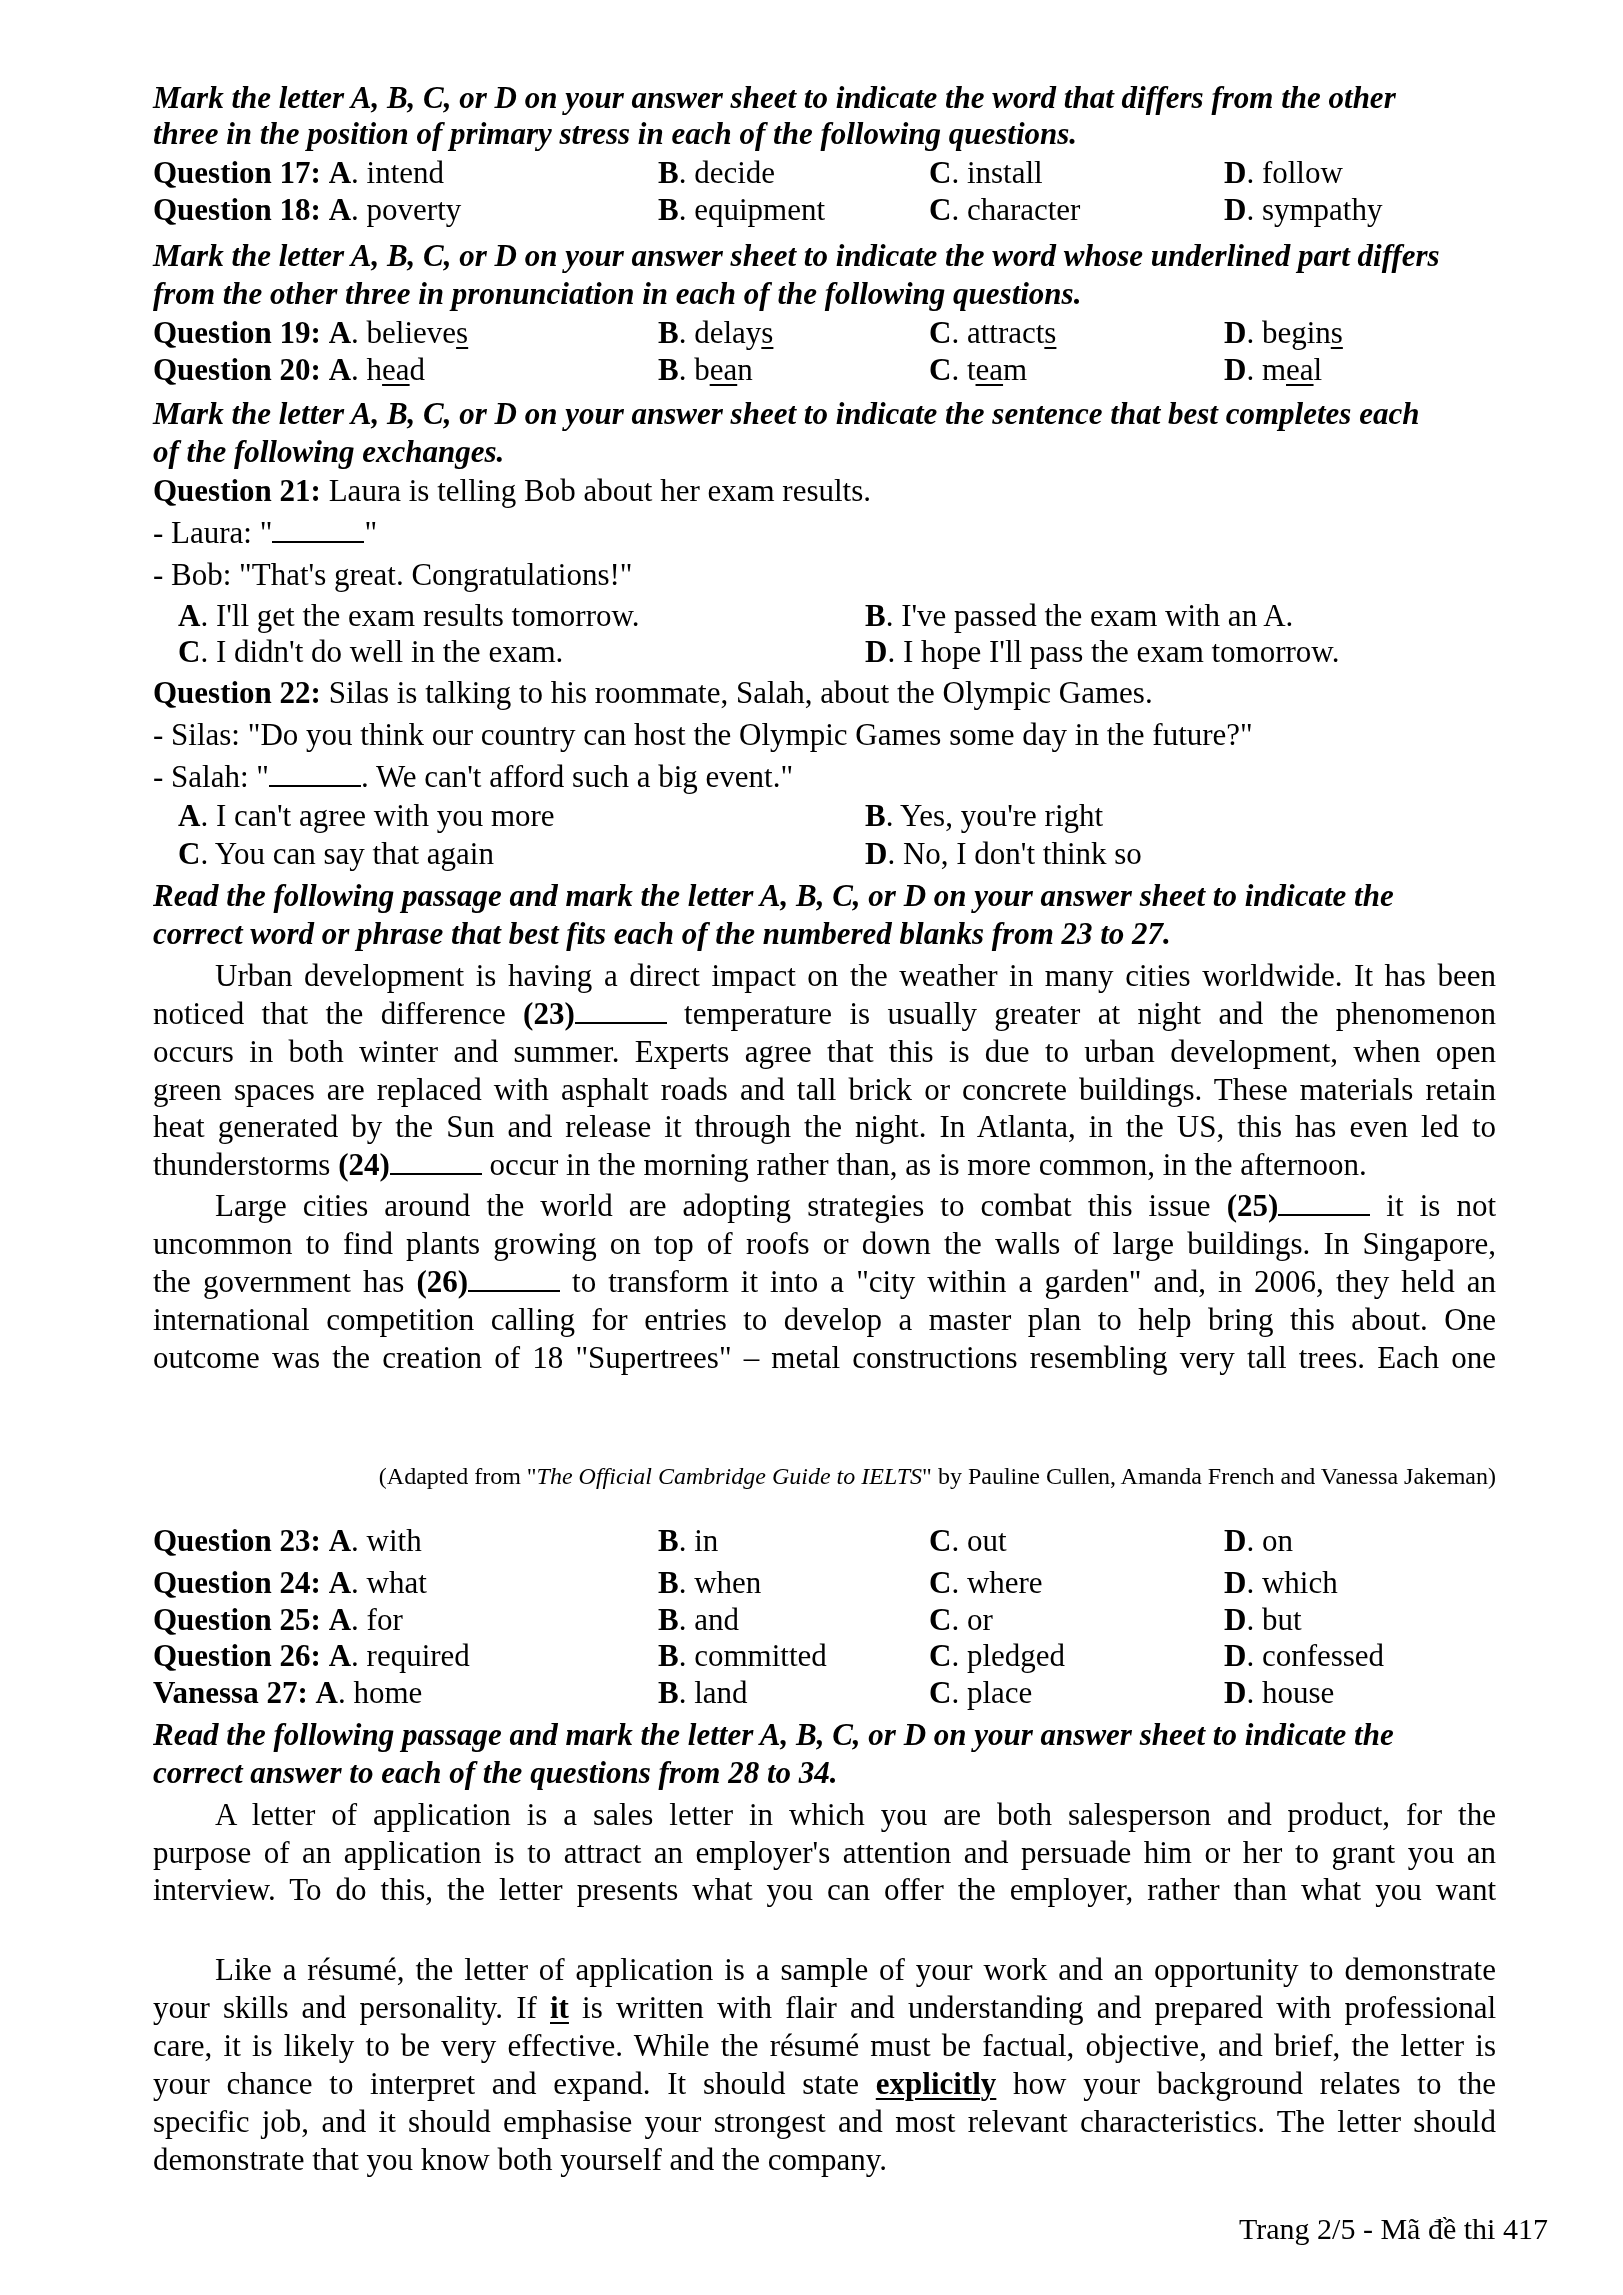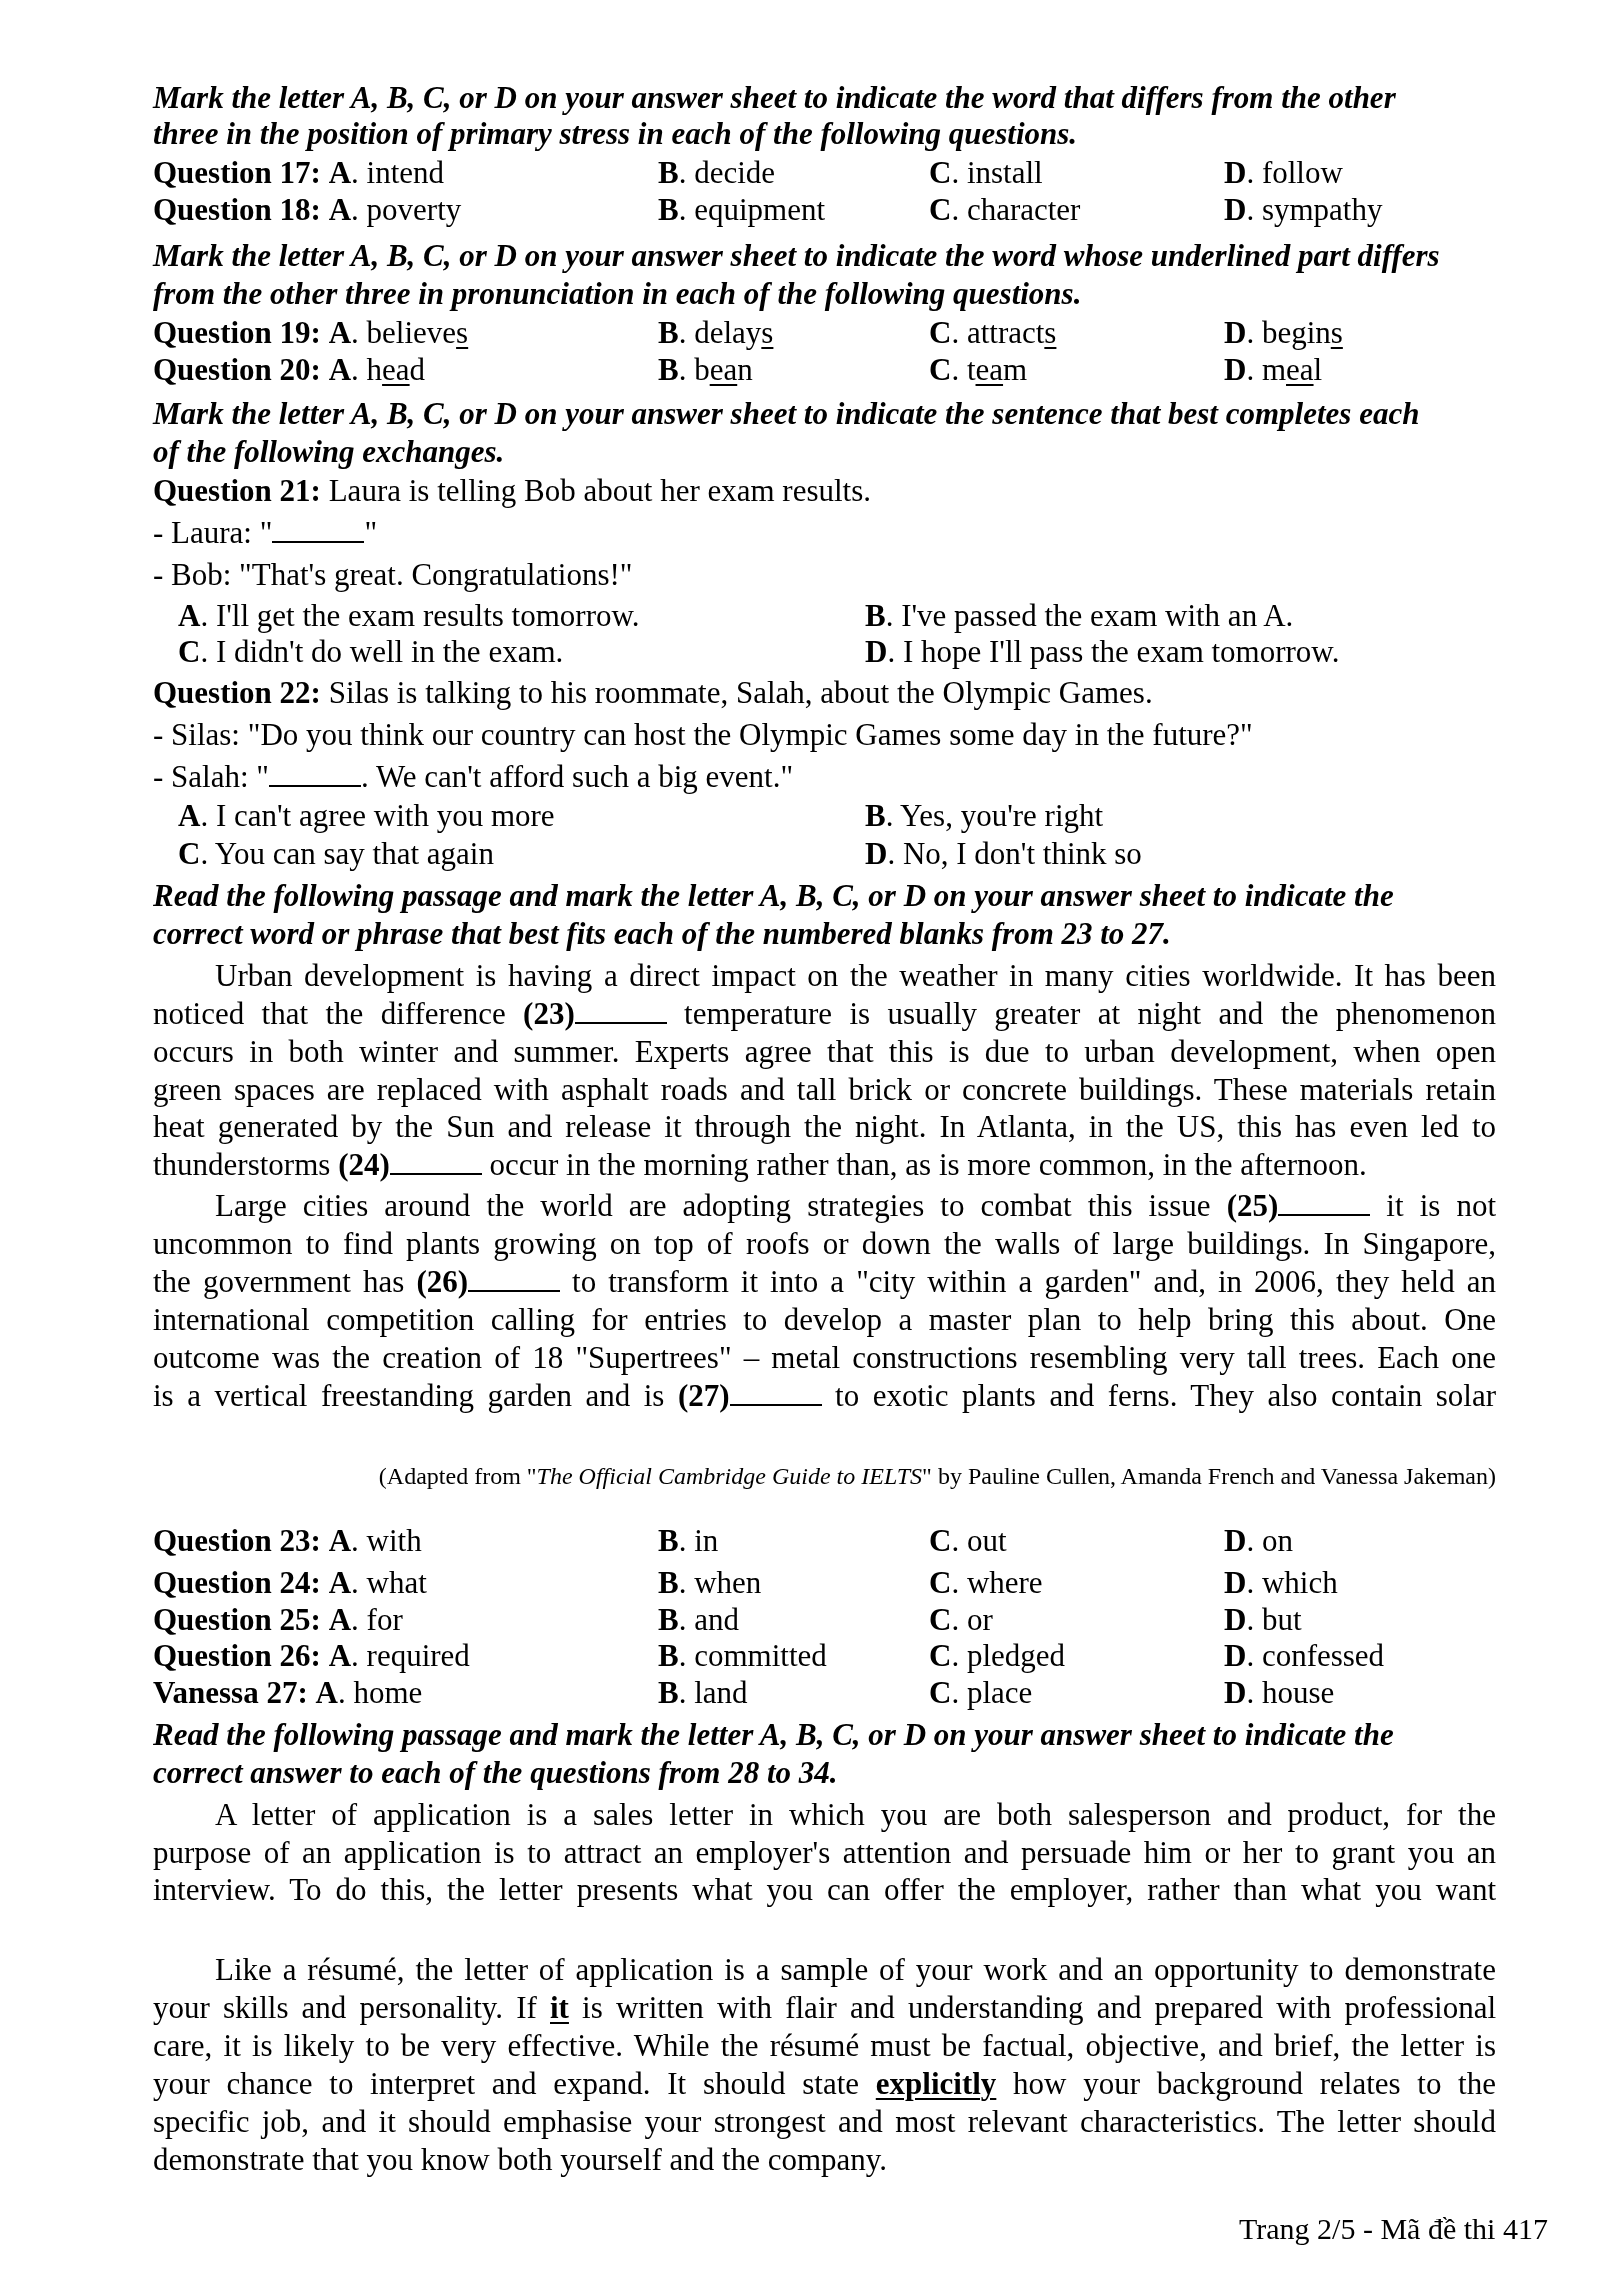--- a/index.html
+++ b/index.html
@@ -106,21 +106,20 @@
   <div class="line just" style="top:995px"><span>noticed that the difference </span><span class="b">(23)</span><span class="blank w2"></span><span> temperature is usually greater at night and the phenomenon</span></div>
   <div class="line just" style="top:1033px"><span>occurs in both winter and summer. Experts agree that this is due to urban development, when open</span></div>
   <div class="line just" style="top:1071px"><span>green spaces are replaced with asphalt roads and tall brick or concrete buildings. These materials retain</span></div>
   <div class="line just" style="top:1108px"><span>heat generated by the Sun and release it through the night. In Atlanta, in the US, this has even led to</span></div>
   <div class="line" style="top:1146px"><span>thunderstorms </span><span class="b">(24)</span><span class="blank w2"></span><span>  occur in the morning rather than, as is more common, in the afternoon.</span></div>
   <div class="line just indent" style="top:1187px"><span>Large cities around the world are adopting strategies to combat this issue </span><span class="b">(25)</span><span class="blank w2"></span><span> it is not</span></div>
   <div class="line just" style="top:1225px"><span>uncommon to find plants growing on top of roofs or down the walls of large buildings. In Singapore,</span></div>
   <div class="line just" style="top:1263px"><span>the government has </span><span class="b">(26)</span><span class="blank w2"></span><span> to transform it into a "city within a garden" and, in 2006, they held an</span></div>
   <div class="line just" style="top:1301px"><span>international competition calling for entries to develop a master plan to help bring this about. One</span></div>
   <div class="line just" style="top:1339px"><span>outcome was the creation of 18 "Supertrees" – metal constructions resembling very tall trees. Each one</span></div>
-  <div class="line just" style="top:1377px"><span>is a vertical freestanding garden and is </span><span class="b">(27)</span><span class="blank w2"></span><span> to exotic plants and ferns. They also contain solar</span></div>
   <div class="line source" style="top:1457px"><span>(Adapted from "</span><i>The Official Cambridge Guide to IELTS</i><span>"  by Pauline Cullen, Amanda French and Vanessa Jakeman)</span></div>
 
   <div class="line qrow" style="top:1522px">
     <span class="col c0"><span class="b">Question 23:</span> <span class="b">A</span>. <span>with</span></span>
     <span class="col c1"><span class="b">B</span>. <span>in</span></span>
     <span class="col c2"><span class="b">C</span>. <span>out</span></span>
     <span class="col c3"><span class="b">D</span>. <span>on</span></span>
   </div>
   <div class="line qrow" style="top:1564px">
     <span class="col c0"><span class="b">Question 24:</span> <span class="b">A</span>. <span>what</span></span>

